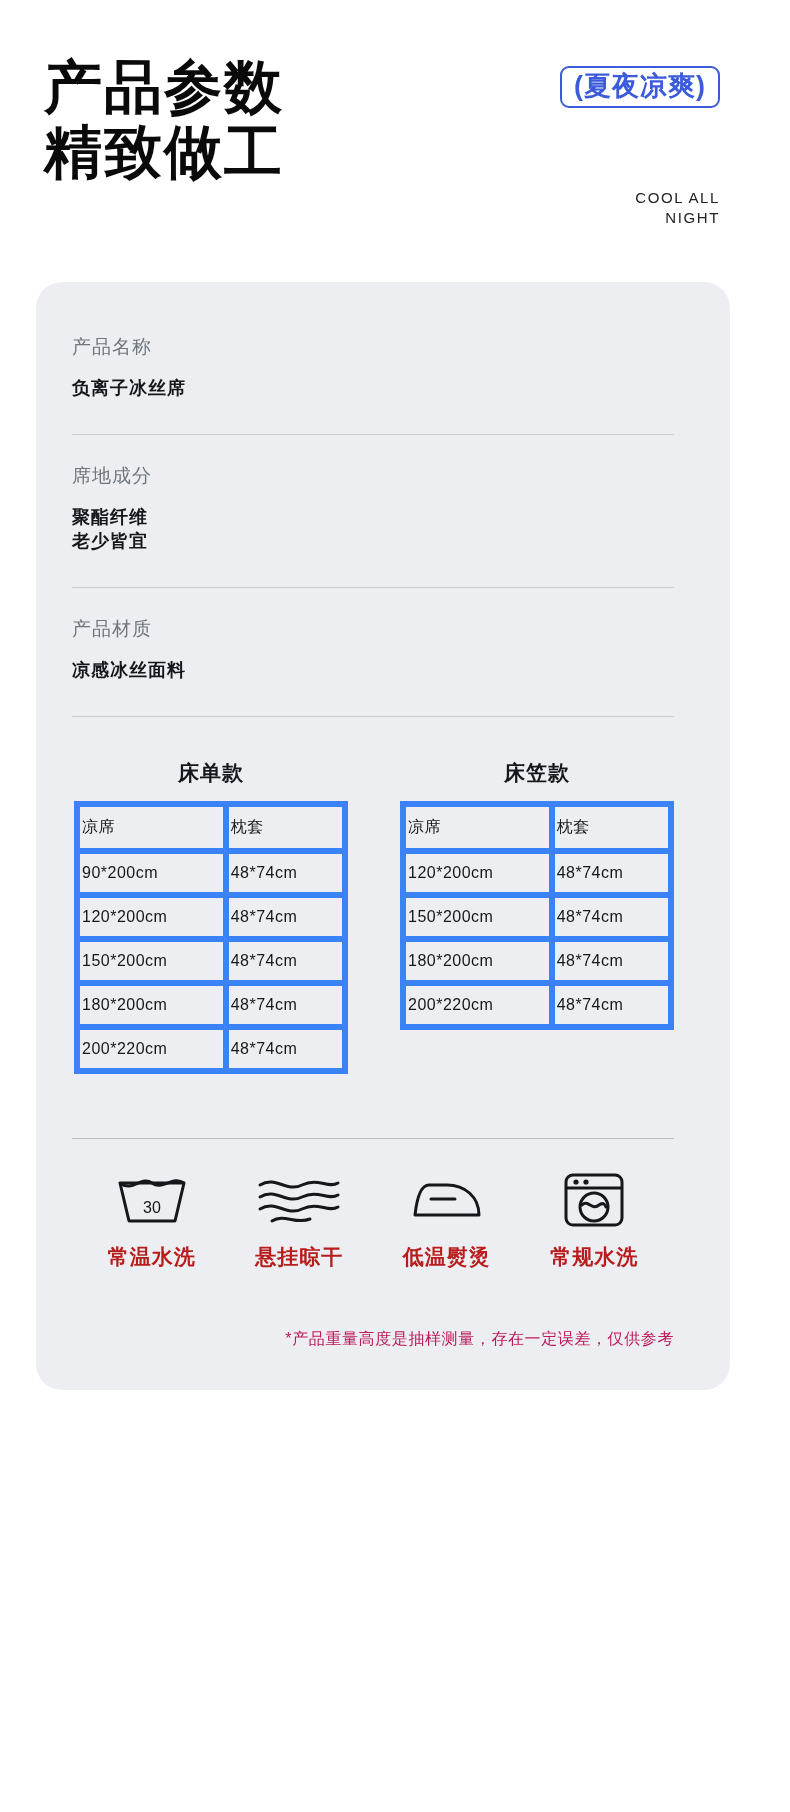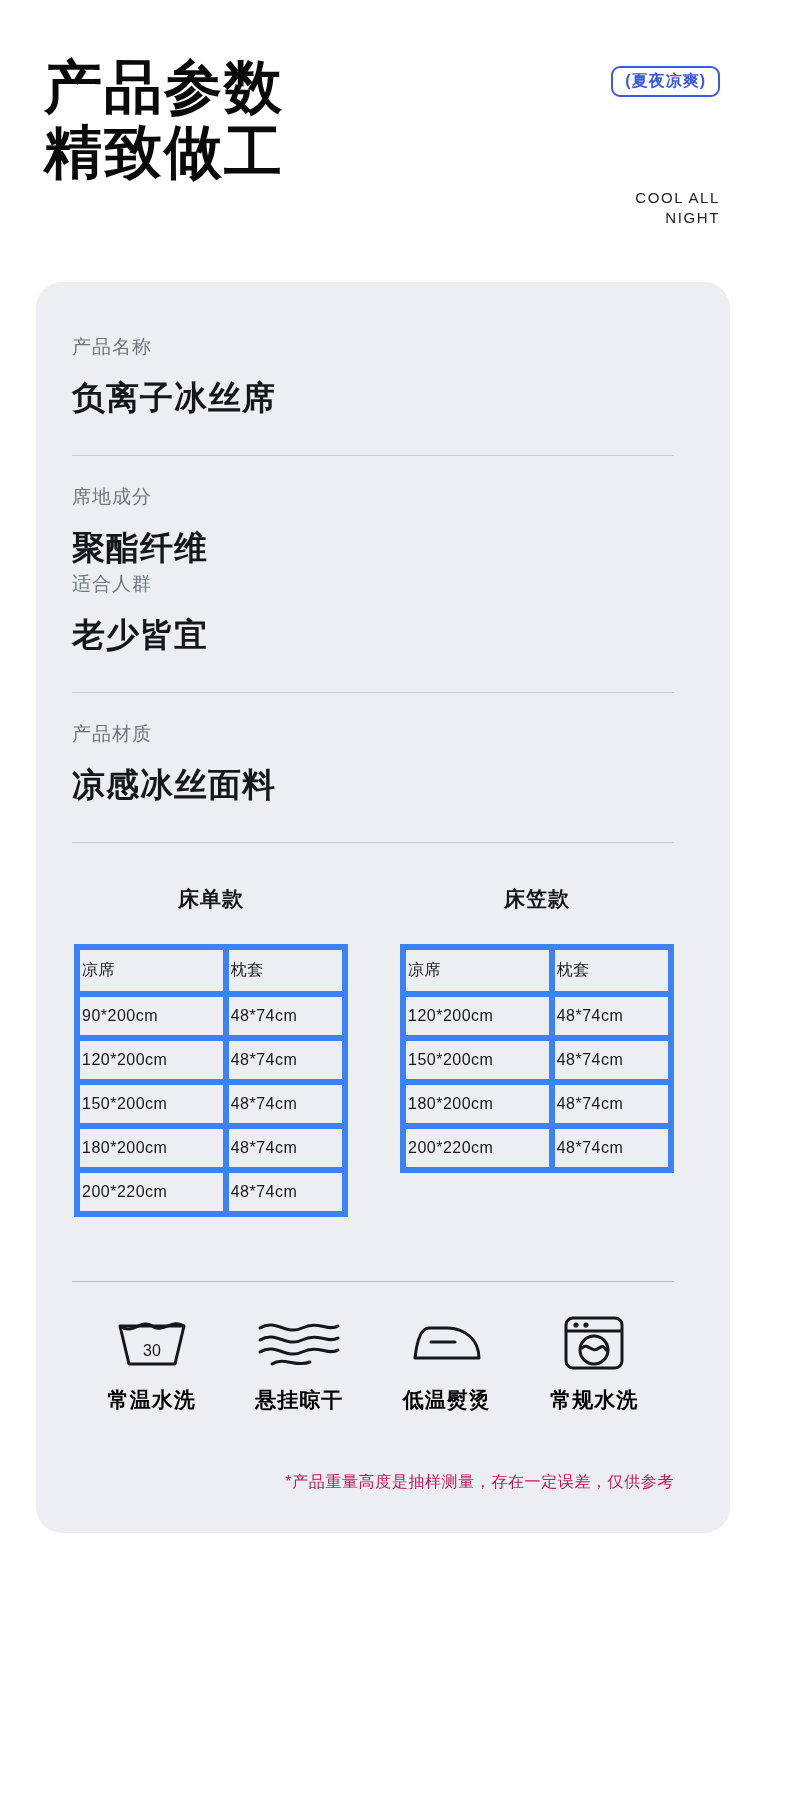--- a/index.html
+++ b/index.html
@@ -25,21 +25,21 @@
     font-family:"Liberation Sans","DejaVu Sans",sans-serif;
   }
   .badge{
     position:absolute;
     right:46px;
     top:66px;
     border:2px solid #3b5bdb;
     color:#3b5bdb;
     border-radius:9px;
     padding:5px 12px 6px 12px;
-    font-size:16px;
+    font-size:27px;
     font-weight:bold;
     letter-spacing:1px;
     background:#fff;
     line-height:1;
   }
   .cool{
     position:absolute;
     right:46px;
     top:188px;
     text-align:right;
@@ -61,42 +61,42 @@
   .spec-row{padding:0 0 6px 0;}
   .spec-grid{display:flex;flex-direction:column;}
   .spec-col{flex:1;}
   .spec-label{
     font-size:19px;
     color:#6e757d;
     margin-bottom:16px;
     letter-spacing:1px;
   }
   .spec-value{
-    font-size:33px;
+    font-size:18px;
     color:#14181c;
     font-weight:bold;
     letter-spacing:1px;
   }
   .divider{
     height:1px;
     background:#c8ccd1;
     margin:28px 0 28px 0;
   }
   .divider.thick{background:#b9bfc6;margin:36px 0 30px 0;}
 
   
   .size-label{font-size:19px;color:#6e757d;letter-spacing:1px;margin-bottom:10px;}
   .tables{display:flex;gap:52px;margin-top:42px;padding-left:2px;}
   .table-wrap{flex:1;}
   .table-title{
     text-align:center;
     font-size:21px;
     font-weight:bold;
     color:#14181c;
-    margin-bottom:31px;
+    margin-bottom:14px;
     letter-spacing:1px;
   }
   table.size{
     border-collapse:collapse;
     width:100%;
     background:transparent;
   }
   table.size th, table.size td{
     border:6px solid #3b82f6;
     text-align:left;
@@ -123,21 +123,21 @@
   .care-icon{
     height:62px;
     display:flex;
     align-items:center;
     justify-content:center;
     margin-bottom:12px;
   }
   .care-text{
     font-size:21px;
     font-weight:bold;
-    color:#000000;
+    color:#b91c1c;
     letter-spacing:1px;
     text-align:center;
   }
 
   .footnote{
     text-align:right;
     font-size:16px;
     color:#be185d;
     margin-top:58px;
     letter-spacing:0.6px;
@@ -168,21 +168,20 @@
     </div>
 
     <div class="divider"></div>
 
     <div class="spec-row spec-grid">
       <div class="spec-col">
         <div class="spec-label">席地成分</div>
         <div class="spec-value">聚酯纤维</div>
       </div>
       <div class="spec-col">
-        <div class="spec-label">适合人群</div>
         <div class="spec-value">老少皆宜</div>
       </div>
     </div>
 
     <div class="divider"></div>
 
     <div class="spec-row">
       <div class="spec-label">产品材质</div>
       <div class="spec-value">凉感冰丝面料</div>
     </div>

